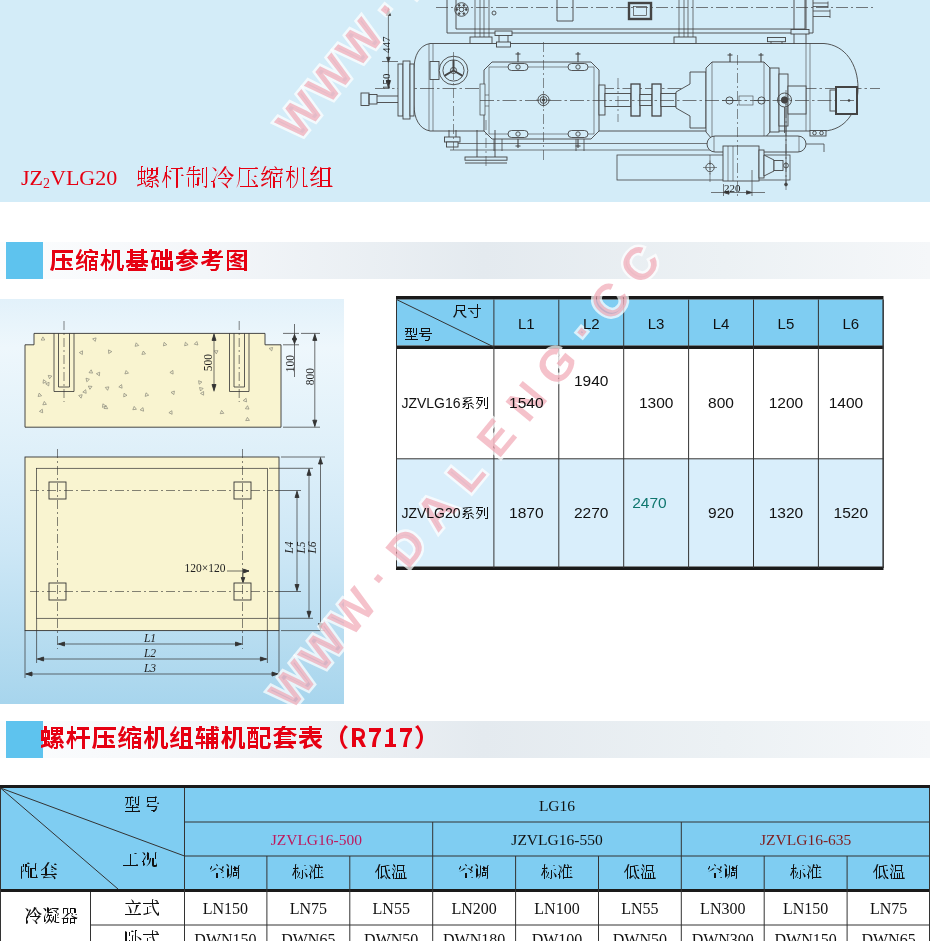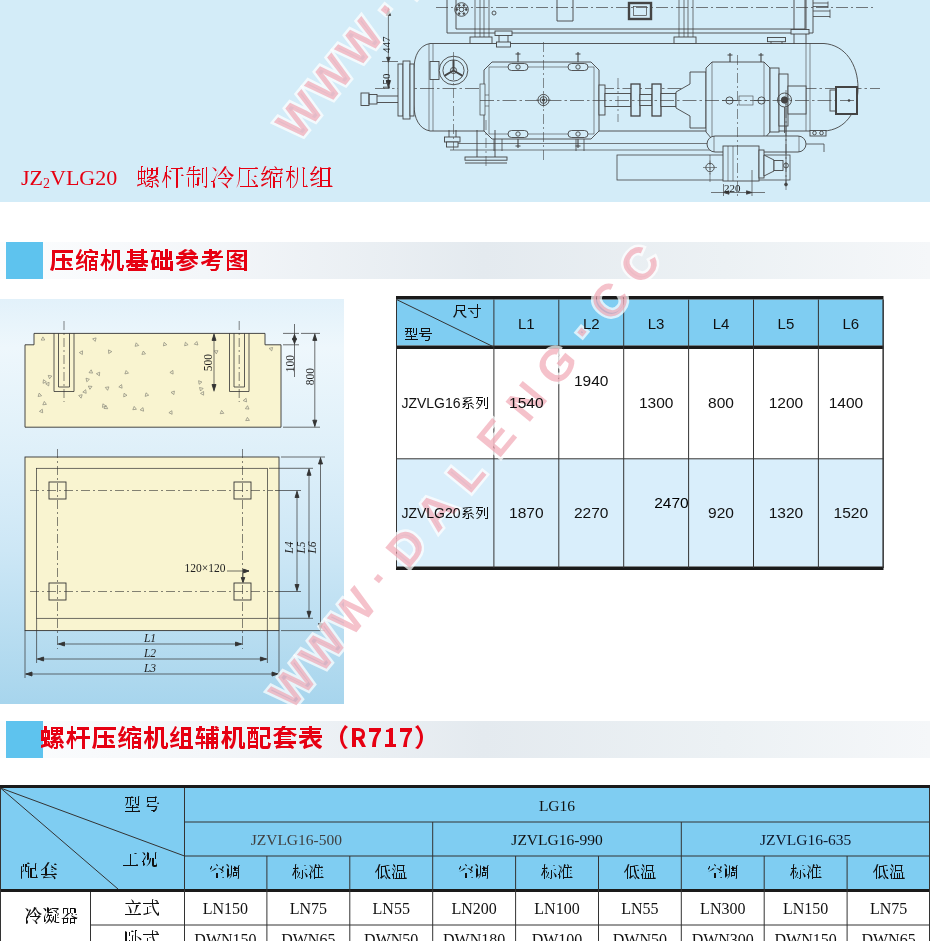--- a/index.html
+++ b/index.html
@@ -486,21 +486,21 @@
 <div class="ct" style="left:227.7px;top:53px;width:64.9px;height:108px;font:15.5px 'Liberation Sans',sans-serif;color:#111">1300</div>
 <div class="ct" style="left:292.6px;top:53px;width:64.9px;height:108px;font:15.5px 'Liberation Sans',sans-serif;color:#111">800</div>
 <div class="ct" style="left:357.5px;top:53px;width:64.9px;height:108px;font:15.5px 'Liberation Sans',sans-serif;color:#111">1200</div>
 <div class="ct" style="left:422.4px;top:53px;width:55px;height:108px;font:15.5px 'Liberation Sans',sans-serif;color:#111">1400</div>
 
 <div class="ct" style="left:0;top:163px;width:97.9px;height:108px;font:14px 'Liberation Sans',sans-serif;color:#111;white-space:nowrap">JZVLG20<span style="display:inline-block"><svg style="vertical-align:-2.8px" width="28" height="14" viewBox="0 0 28 14">
           <path fill="#111" d="M4 8C3 9 2 10 1 11C1 11 2 11 2 11C3 11 4 10 5 8ZM9 9C10 9 12 11 12 12L13 11C12 10 11 9 10 8ZM9 5C10 5 10 6 10 6L4 7C6 5 9 4 11 3L10 2C9 3 8 3 8 4L4 4C5 3 6 2 7 1C9 1 11 1 12 0L11 -0C9 0 5 0 1 1C2 1 2 1 2 2C3 2 4 1 6 1C5 2 4 3 3 3C3 4 3 4 2 4C2 4 3 5 3 5C3 5 3 5 6 5C5 5 4 6 3 6C3 6 2 7 1 7C2 7 2 8 2 8C2 8 3 8 7 7V11C7 11 7 11 6 11C6 11 5 11 4 11C5 11 5 12 5 12C6 12 7 12 7 12C8 12 8 12 8 11V7L11 7C12 7 12 8 12 8L13 8C12 7 11 6 10 5ZM23 1V9H24V1ZM26 -0V11C26 11 26 11 26 11C25 11 25 11 24 11C24 12 24 12 24 12C25 12 26 12 26 12C27 12 27 12 27 11V-0ZM17 7C17 7 18 8 19 9C18 10 16 11 15 12C15 12 16 12 16 12C19 11 21 8 22 3L21 3L21 3H18C18 3 18 2 18 1H22V0H15V1H17C17 3 16 5 15 7C15 7 15 7 16 7C16 7 17 5 17 4H20C20 6 20 7 19 8C19 7 18 7 17 6Z"></path>
         </svg></span></div>
 <div class="ct" style="left:97.9px;top:163px;width:64.9px;height:108px;font:15.5px 'Liberation Sans',sans-serif;color:#111">1870</div>
 <div class="ct" style="left:162.8px;top:163px;width:64.9px;height:108px;font:15.5px 'Liberation Sans',sans-serif;color:#111">2270</div>
-<div class="ct" style="left:243px;top:163px;width:64.9px;height:88px;font:15.5px 'Liberation Sans',sans-serif;color:#000000">2470</div>
+<div class="ct" style="left:221px;top:163px;width:64.9px;height:88px;font:15.5px 'Liberation Sans',sans-serif;color:#0f766e">2470</div>
 <div class="ct" style="left:292.6px;top:163px;width:64.9px;height:108px;font:15.5px 'Liberation Sans',sans-serif;color:#111">920</div>
 <div class="ct" style="left:357.5px;top:163px;width:64.9px;height:108px;font:15.5px 'Liberation Sans',sans-serif;color:#111">1320</div>
 <div class="ct" style="left:422.4px;top:163px;width:64.9px;height:108px;font:15.5px 'Liberation Sans',sans-serif;color:#111">1520</div>
 </div>
 
 <div class="abs" style="left:0;top:721px;width:930px;height:37px;background:linear-gradient(90deg,#fcfdfe 0%,#f3f6f9 22%,#e4eaef 52%,#ecf1f4 78%,#f5f7f9 100%)"></div>
 
 <div class="abs" style="left:6px;top:721px;width:37px;height:37px;background:#5ec3ee"></div>
 
 <div class="abs txt" style="left:40px;top:727px">
@@ -552,25 +552,25 @@
         <path fill="#111" d="M1 13 1 14H16C16 14 16 13 16 13C16 13 15 12 15 12L14 13H9V2H15C15 2 15 2 15 2C15 1 13 1 13 1L12 2H2L2 2H8V13ZM21 9C20 9 20 9 20 9V10C20 10 20 10 21 10C21 10 21 11 21 13C21 14 21 14 21 14C22 14 22 13 23 13C23 11 22 11 22 10C22 9 22 9 22 8C23 8 24 4 25 2L25 2C21 8 21 8 21 9C21 9 21 9 21 9ZM20 0 20 0C21 1 22 2 22 3C23 4 25 1 20 0ZM25 1V8H26C26 8 27 7 27 7V6H28C27 10 27 13 23 15L23 15C27 13 29 11 29 6H30V13C30 14 31 15 32 15H33C35 15 35 14 35 14C35 13 35 13 35 13L35 10H35C35 11 34 13 34 13C34 13 34 13 34 13C34 13 33 13 33 13H32C32 13 32 13 32 13V6H33V7H33C34 7 34 7 34 7V1C35 1 35 1 35 1L33 -0L33 1H27L25 0ZM27 6V1H33V6Z"></path>
       </svg>
     </div>
 
 <div class="ct" style="left:8px;top:71px;width:62px;height:31px;font:16px 'Liberation Serif',serif;color:#111;white-space:nowrap">
       <svg width="38" height="18" viewBox="0 0 38 18" style="overflow:visible;">
         <path fill="#111" d="M10 5V14C10 15 11 15 12 15H14C17 15 18 15 18 14C18 14 17 14 17 14L17 11H17C16 12 16 13 16 14C16 14 16 14 16 14C15 14 15 14 14 14H12C12 14 12 14 12 14V6H15V8H15C16 8 16 7 16 7V1C17 1 17 1 17 1L15 -0L15 1H10L10 1H15V5H12L10 5ZM5 1V4H4V1ZM1 4V16H1C2 16 2 15 2 15V14H8V15H8C8 15 9 15 9 15V4C9 4 10 4 10 4L8 3L7 4H7V1H9C10 1 10 1 10 1C9 0 8 -1 8 -1L7 1H1L1 1H3V4H3L1 3ZM8 11V14H2V11ZM8 11H2V9L3 9C4 8 4 6 4 5V4H5V8C5 8 6 9 6 9H7C7 9 7 9 8 8ZM8 8C8 8 7 8 7 8C7 8 7 8 7 8C7 8 7 8 7 8H7C6 8 6 8 6 7V4H8ZM2 9V4H4V5C4 6 3 8 2 9ZM35 10 34 11H27V9H33C33 9 34 9 34 9C33 9 32 8 32 8L31 9H27V7H33C33 7 33 7 33 7C33 6 32 6 32 6L31 7H27V5H33L33 5C34 6 35 7 36 7C36 7 37 6 37 6L37 6C35 5 33 4 31 2H37C37 2 37 2 37 2C36 1 35 0 35 0L34 2H28C28 1 29 1 29 0C29 0 30 0 30 -0L28 -1C27 0 27 1 26 2H21L21 2H26C25 4 23 6 21 7L21 8C22 7 24 6 25 5V11H21L21 12H26C26 12 24 13 23 14C23 14 23 14 23 14L24 16C24 16 24 16 24 15C28 15 31 14 33 14C34 15 34 15 34 16C36 17 37 13 31 12L31 12C32 13 32 13 33 14C30 14 26 14 24 14C26 13 27 12 28 12H36C37 12 37 11 37 11C36 11 35 10 35 10ZM31 2C31 3 31 3 32 4L31 5H27L26 4C27 4 27 3 28 2Z"></path>
       </svg>
     </div>
 
-<div class="ct" style="left:172px;top:38px;width:248.7px;height:33px;font:15.5px 'Liberation Serif',serif;color:#404040;white-space:nowrap">JZVLG16-500</div>
-
-<div class="ct" style="left:432.67px;top:38px;width:248.7px;height:33px;font:15.5px 'Liberation Serif',serif;color:#111;white-space:nowrap">JZVLG16-990</div>
-
-<div class="ct" style="left:681.34px;top:38px;width:248.7px;height:33px;font:15.5px 'Liberation Serif',serif;color:#0f172a;white-space:nowrap">JZVLG16-635</div>
+<div class="ct" style="left:192px;top:38px;width:248.7px;height:33px;font:15.5px 'Liberation Serif',serif;color:#be185d;white-space:nowrap">JZVLG16-500</div>
+
+<div class="ct" style="left:432.67px;top:38px;width:248.7px;height:33px;font:15.5px 'Liberation Serif',serif;color:#111;white-space:nowrap">JZVLG16-550</div>
+
+<div class="ct" style="left:681.34px;top:38px;width:248.7px;height:33px;font:15.5px 'Liberation Serif',serif;color:#7f1d1d;white-space:nowrap">JZVLG16-635</div>
 
 <div class="ct" style="left:184.0px;top:72px;width:82.9px;height:32px;font:16px 'Liberation Serif',serif;color:#111;white-space:nowrap">
       <svg width="32" height="16" viewBox="0 0 32 16" style="overflow:visible;">
         <path fill="#111" d="M7 4C7 4 7 4 8 4L6 3C5 4 3 6 1 7L1 7C3 6 6 5 7 4ZM7 -1 7 -1C7 -0 8 1 8 1C9 2 10 -0 7 -1ZM2 1 2 1C2 2 2 3 1 3C1 3 1 4 1 4C1 5 2 5 2 4C2 4 3 3 3 2H13C13 3 13 4 13 4C12 4 11 3 9 3L9 3C11 4 13 6 14 7C15 7 15 6 13 4C14 4 14 3 15 2C15 2 15 2 15 2L14 1L13 2H3C3 1 3 1 2 1ZM14 12 13 13H9V8H13C14 8 14 8 14 8C13 7 12 7 12 7L12 8H2L2 8H7V13H1L1 13H15C15 13 15 13 15 13C15 12 14 12 14 12ZM18 -1 17 -0C18 0 19 1 19 2C20 3 21 1 18 -1ZM20 4C20 4 20 4 20 4L19 3L18 4H16L17 4H18V11C18 11 18 11 18 12L19 13C19 13 19 13 19 12C20 11 21 10 22 9L21 9L20 10ZM22 0V6C22 9 22 12 20 14L20 14C23 12 23 9 23 6V1H29V12C29 13 29 13 29 13C29 13 27 13 27 13V13C28 13 28 13 28 13C29 13 29 14 29 14C30 14 30 13 30 12V1C31 1 31 1 31 1L30 -0L29 1H23L22 -0ZM25 10V8H27V10ZM25 11V11H27V11H27C28 11 28 11 28 11V8C29 8 29 8 29 8L28 7L27 7H25L24 7V12H24C25 12 25 11 25 11ZM27 2 25 1V3H24L24 4H25V6H23L24 6H29C29 6 29 6 29 6C29 5 28 5 28 5L27 6H27V4H28C29 4 29 4 29 3C28 3 28 2 28 2L27 3H27V2C27 2 27 2 27 2Z"></path>
       </svg>
     </div>
 
 <div class="ct" style="left:266.89px;top:72px;width:82.9px;height:32px;font:16px 'Liberation Serif',serif;color:#111;white-space:nowrap">
       <svg width="32" height="16" viewBox="0 0 32 16" style="overflow:visible;">
         <path fill="#111" d="M9 7 7 7C7 8 6 11 5 12L5 13C7 11 8 9 8 7C9 7 9 7 9 7ZM12 7 12 7C13 8 14 11 14 12C16 13 17 10 12 7ZM13 -0 12 1H7L7 1H14C14 1 14 1 14 1C14 1 13 -0 13 -0ZM14 4 13 5H6L6 5H10V12C10 13 10 13 9 13C9 13 7 12 7 12V13C8 13 9 13 9 13C9 13 9 14 9 14C11 14 11 13 11 12V5H15C15 5 15 5 15 5C15 4 14 4 14 4ZM5 2 5 3H4V-0C5 -0 5 -0 5 -0L3 -1V3H1L1 4H3C2 6 1 9 0 10L1 11C2 10 2 8 3 7V14H3C4 14 4 14 4 14V5C5 6 5 7 5 8C6 9 7 6 4 5V4H6C6 4 7 3 7 3C6 3 5 2 5 2ZM26 -1 26 -1C26 -0 27 1 27 2C28 3 29 0 26 -1ZM17 0 17 0C18 1 19 2 19 3C20 4 21 1 17 0ZM18 9C17 9 17 9 17 9V10C17 10 17 10 18 10C18 10 18 11 18 13C18 14 18 14 18 14C19 14 19 13 19 13C20 11 19 11 19 10C19 10 19 9 19 8C19 8 21 3 21 1L21 1C18 8 18 8 18 9C18 9 18 9 18 9ZM30 1 29 2H24L24 2C24 2 24 1 25 0C25 0 25 0 25 -0L23 -1C23 2 22 5 20 7L20 8C21 7 22 6 22 5V14H22C23 14 23 14 23 14V13H31C31 13 32 13 32 13C31 12 30 11 30 11L29 12H27V9H30C31 9 31 9 31 9C30 9 29 8 29 8L29 9H27V6H30C31 6 31 6 31 6C30 5 29 5 29 5L29 6H27V3H31C31 3 31 3 31 3C31 2 30 1 30 1ZM23 12V9H26V12ZM23 9V6H26V9ZM23 6V3H26V6Z"></path>

